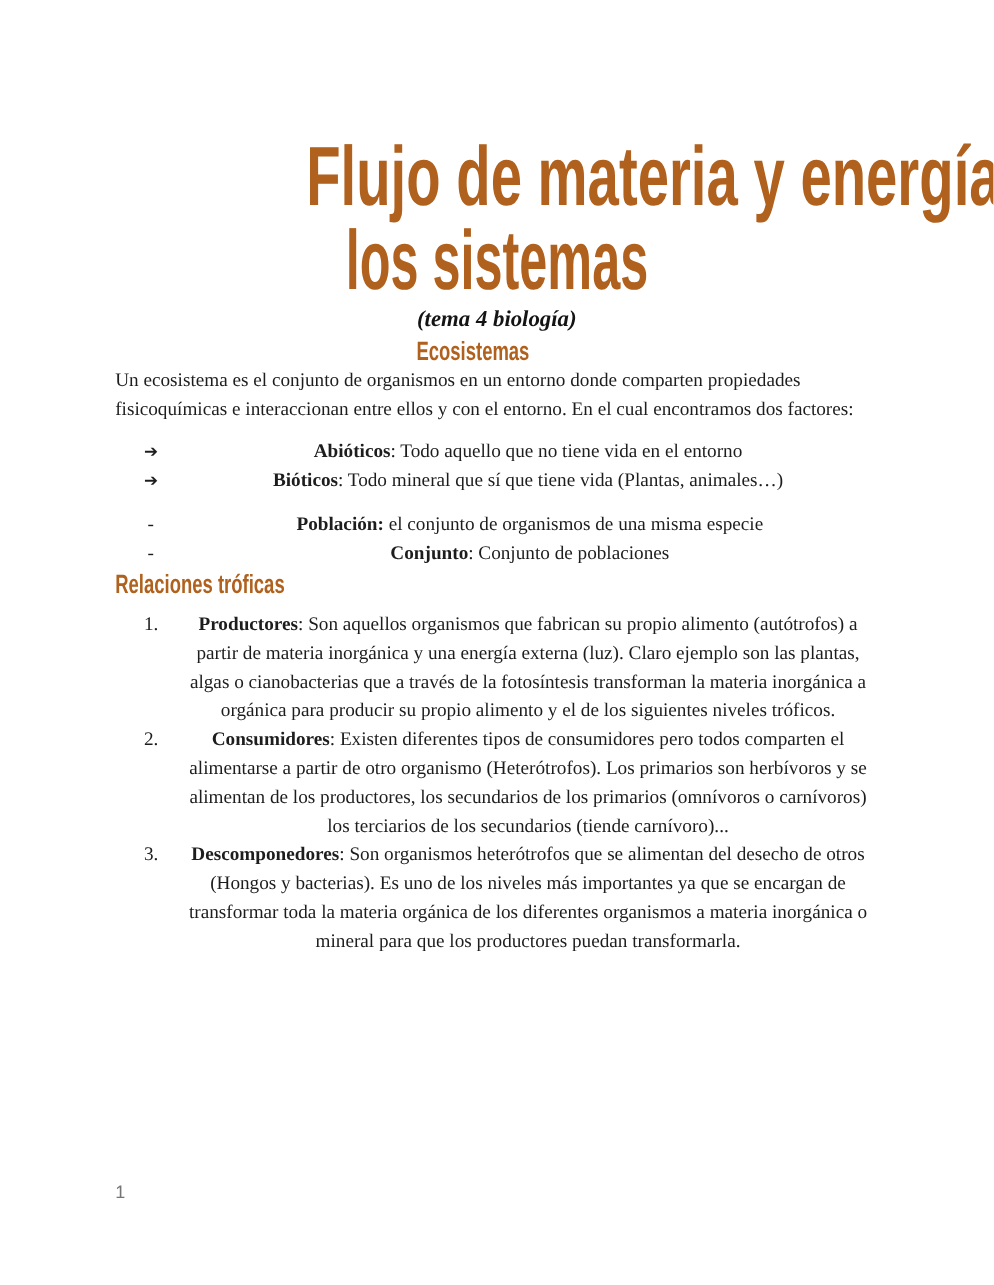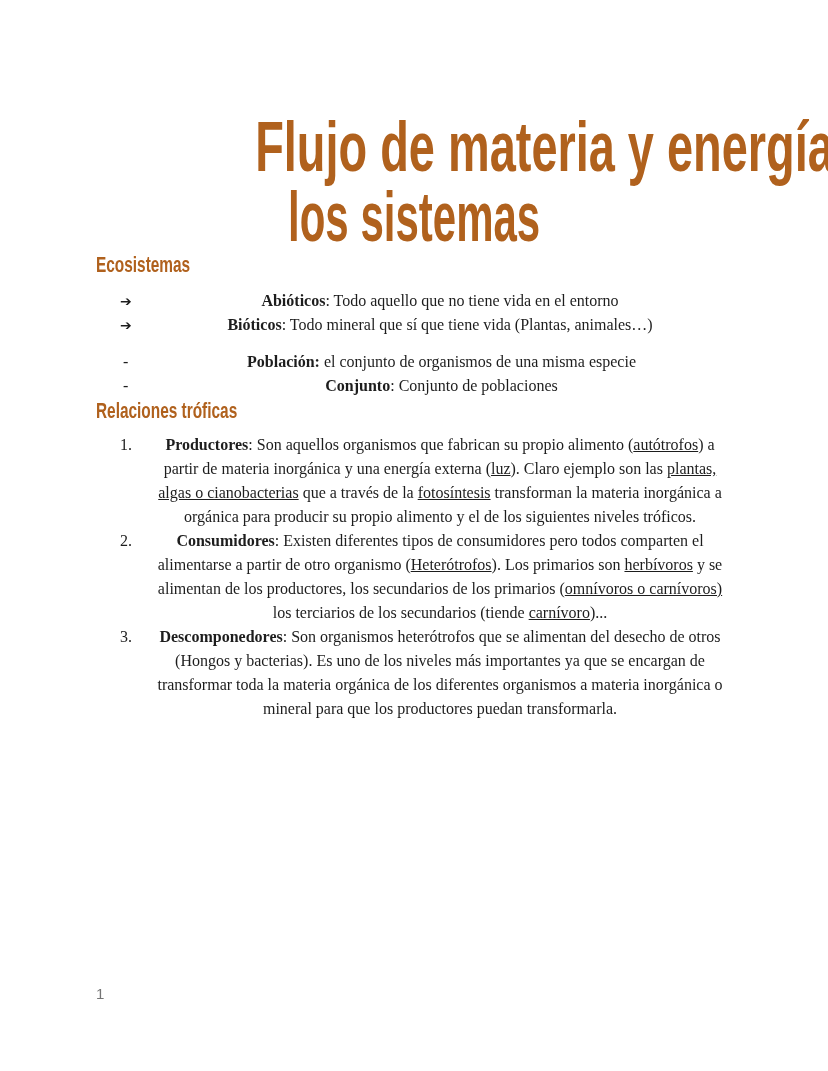--- a/index.html
+++ b/index.html
@@ -38,21 +38,21 @@
 
   
   h2.sec-heading {
     margin:0;
     font-family:"Liberation Sans", sans-serif;
     font-weight:bold;
     font-size:22px; line-height:26px;
     color:#b0611d;
   }
   h2.sec-heading .cond { transform-origin:left center; --sx:0.70; }
-  .h2-eco { margin-top:40px; }
+  .h2-eco { margin-top:40px;text-align:center; }
   .h2-rel { margin-top:11px; }
 
   p.body { margin:0; }
   .mt-intro   { margin-top:17px; }
   .mt-existen { margin-top:7px;  }
   .mt-relp    { margin-top:2px;  }
 
   
   ul, ol { margin:0; padding:0; list-style:none; }
   .arrow-list { margin-top:11px; }
@@ -64,43 +64,45 @@
     width:28px; margin-left:24px;
   }
   .arrow-marker {
     font-family:"DejaVu Sans", sans-serif;
     font-size:14px;
   }
   .dash-marker { padding-left:3px; }
   .litext { flex:1 1 auto; min-width:0;text-align:center; }
 
   .b { font-weight:bold; }
-  .u { text-decoration:underline; }
+  .u { }
 
   
   .pagefoot {
     position:absolute; left:96px; top:984px;
     font-family:"Liberation Sans", sans-serif;
     font-size:15px; line-height:20px;
     color:#757575;
   }
 </style>
 </head>
 <body>
 
 <div class="page">
   <div class="content">
 
     <h1 class="doc-title">
       <div class="title-line"><span class="cond t1">Flujo de materia y energía en</span></div>
       <div class="title-line"><span class="cond t2">los sistemas</span></div>
     </h1>
+    <p class="subtitle">(tema 4 biología)</p>
 
     <h2 class="sec-heading h2-eco"><span class="cond">Ecosistemas</span></h2>
 
+    <p class="body mt-intro"><span>Un ecosistema es el conjunto de organismos en un entorno donde comparten propiedades fisicoquímicas e interaccionan entre ellos y con el entorno. En el cual encontramos dos factores:</span></p>
 
     <ul class="arrow-list">
       <li>
         <span class="marker arrow-marker">➔</span>
         <span class="litext"><span class="b">Abióticos</span><span>: Todo aquello que no tiene vida en el entorno</span></span>
       </li>
       <li>
         <span class="marker arrow-marker">➔</span>
         <span class="litext"><span class="b">Bióticos</span><span>: Todo mineral que sí que tiene vida (Plantas, animales…)</span></span>
       </li>

